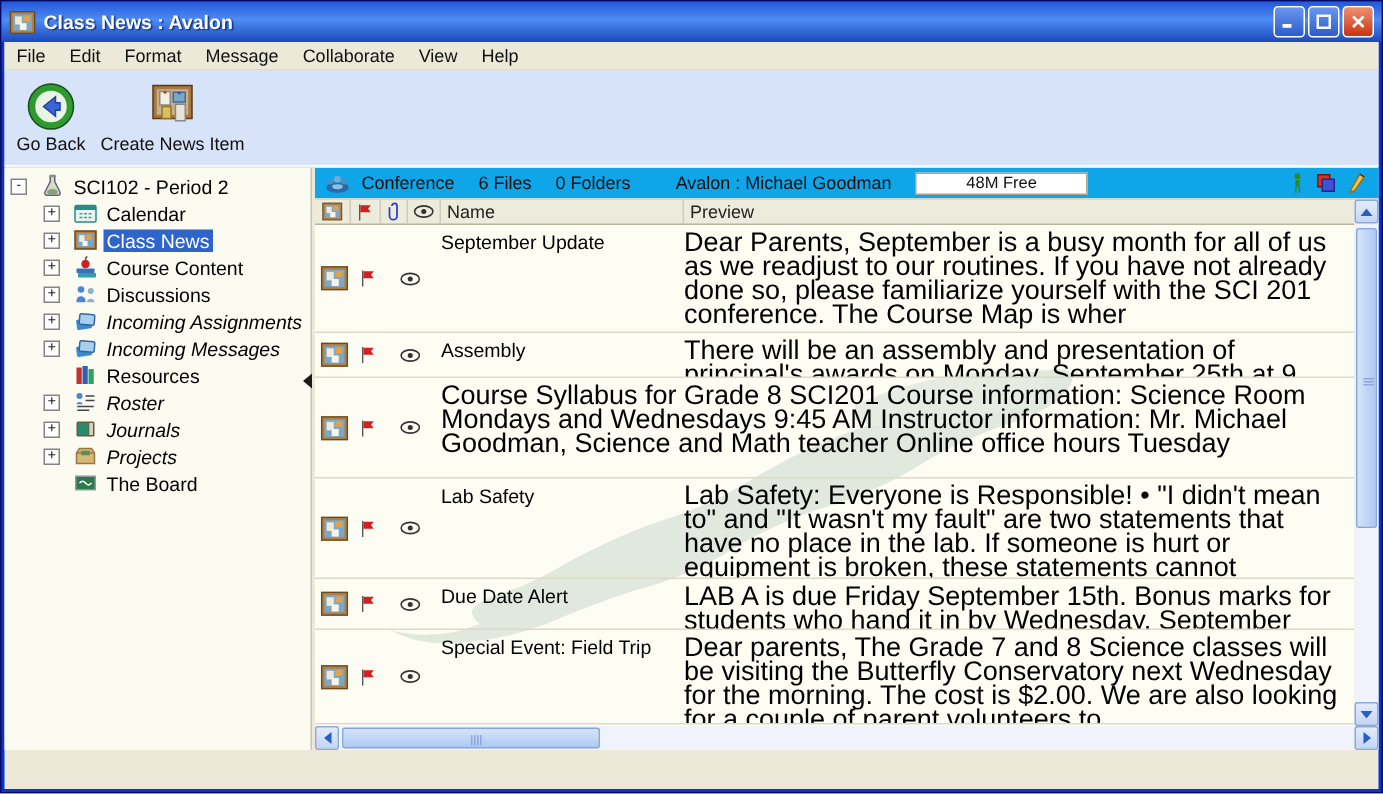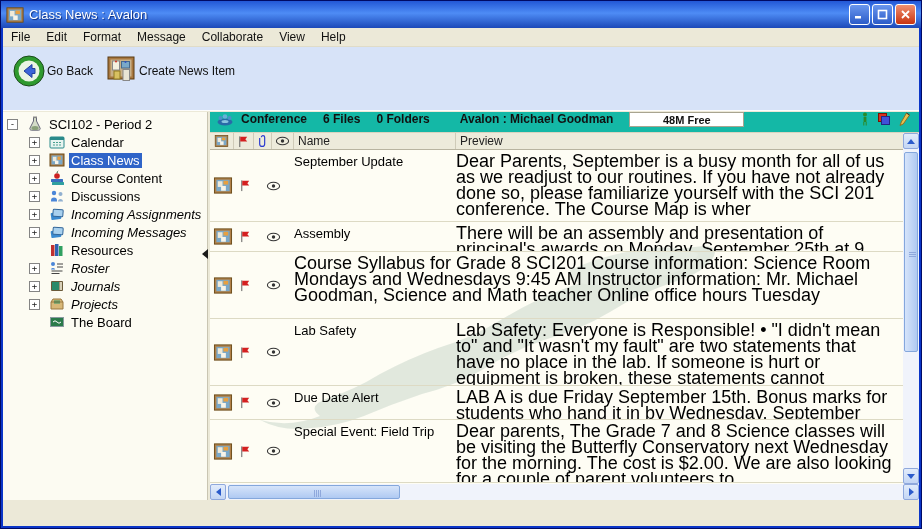--- a/index.html
+++ b/index.html
@@ -10,42 +10,42 @@
     background: #ECE9D8;
     box-shadow: inset 0 0 0 1px #000A64, inset 0 0 0 3px #0A35C8;
   }
   
   .titlebar {
     position:absolute; left:1px; top:1px; width:920px; height:27px;
     background: linear-gradient(180deg,#2257D6 0%,#4E8CF5 45%,#1C49B8 100%);
     display:flex; align-items:center; padding:0 5px; color:#fff;
   }
   .titlebar .appicon { width:18px; height:18px; margin-right:5px; flex:none; }
-  .titlebar .title { font-size:13px; font-weight:normal; text-shadow:1px 1px 1px #0A2A7A; }
+  .titlebar .title { font-size:13px; font-weight:bold; text-shadow:1px 1px 1px #0A2A7A; }
   .winbtns { position:absolute; right:5px; top:3px; display:flex; gap:2px; }
   .wbtn {
     width:21px; height:21px; border-radius:3px; border:1px solid #fff;
     display:flex; align-items:center; justify-content:center;
     background: linear-gradient(180deg,#6A96EE,#2C5CC8);
   }
   .wbtn.close { background: linear-gradient(180deg,#F09070,#C83410); }
   
   .menubar {
     position:absolute; left:3px; top:28px; width:916px; height:19px;
     background:#ECE9D8; display:flex; align-items:center; font-size:12px;
     border-bottom:1px solid #E0DCC8;
   }
   .menuitem { padding:2px 8px; color:#111; }
   
   .toolbar {
     position:absolute; left:3px; top:47px; width:916px; height:64px;
     background:#D7E3F8; border-bottom:1px solid #FDFDFD;
     display:flex; align-items:flex-start; padding:6px 0 0 8px; gap:10px;
   }
-  .tbtn { display:flex; flex-direction:row; align-items:center; font-size:12px; color:#111; }
+  .tbtn { display:flex; flex-direction:column; align-items:center; font-size:12px; color:#111; }
   .tbtn .ticn { width:36px; height:36px; display:flex; align-items:center; justify-content:center; }
   .tbtn.disabled { color:#9C9C94; }
   
   .sidebar {
     position:absolute; left:3px; top:112px; width:205px; height:388px;
     background:#FCFBF2; overflow:hidden; font-size:13px;
     border-right:1px solid #C9C5B2;
   }
   .splitter-arrow {
     position:absolute; left:202px; top:249px; width:0; height:0;
@@ -61,22 +61,22 @@
   .titem .pbox.empty { border:none; background:transparent; }
   .titem .ticon { width:16px; height:16px; flex:none; margin-right:4px; }
   .titem .tlabel { padding:0 2px; color:#000; }
   .titem .tlabel.it { font-style:italic; }
   .titem .tlabel.sel { background:#2F64C8; color:#fff; }
   .troot { padding-left:4px; margin-top:3px; }
   .tchild { padding-left:26px; }
   
   .confbar {
     position:absolute; left:210px; top:112px; width:709px; height:21px;
-    background:#14b8a6; border-bottom:1px solid #D8D4C0;
-    display:flex; align-items:flex-start; font-size:12px; color:#111; padding-left:6px;font-weight:bold;
+    background:#0ea5e9; border-bottom:1px solid #D8D4C0;
+    display:flex; align-items:center; font-size:12px; color:#111; padding-left:6px;
   }
   .confbar .cicon { width:18px; height:14px; margin-right:7px; flex:none; }
   .confbar .sp { margin-right:16px; }
   .freebox {
     width:115px; height:15px; background:#fff; border:1px solid #A8A490;
     display:flex; align-items:center; justify-content:center; font-size:11px;
   }
   .conficons { position:absolute; right:8px; display:flex; gap:8px; align-items:center; }
   .colhdr {
     position:absolute; left:210px; top:133px; width:693px; height:17px;

